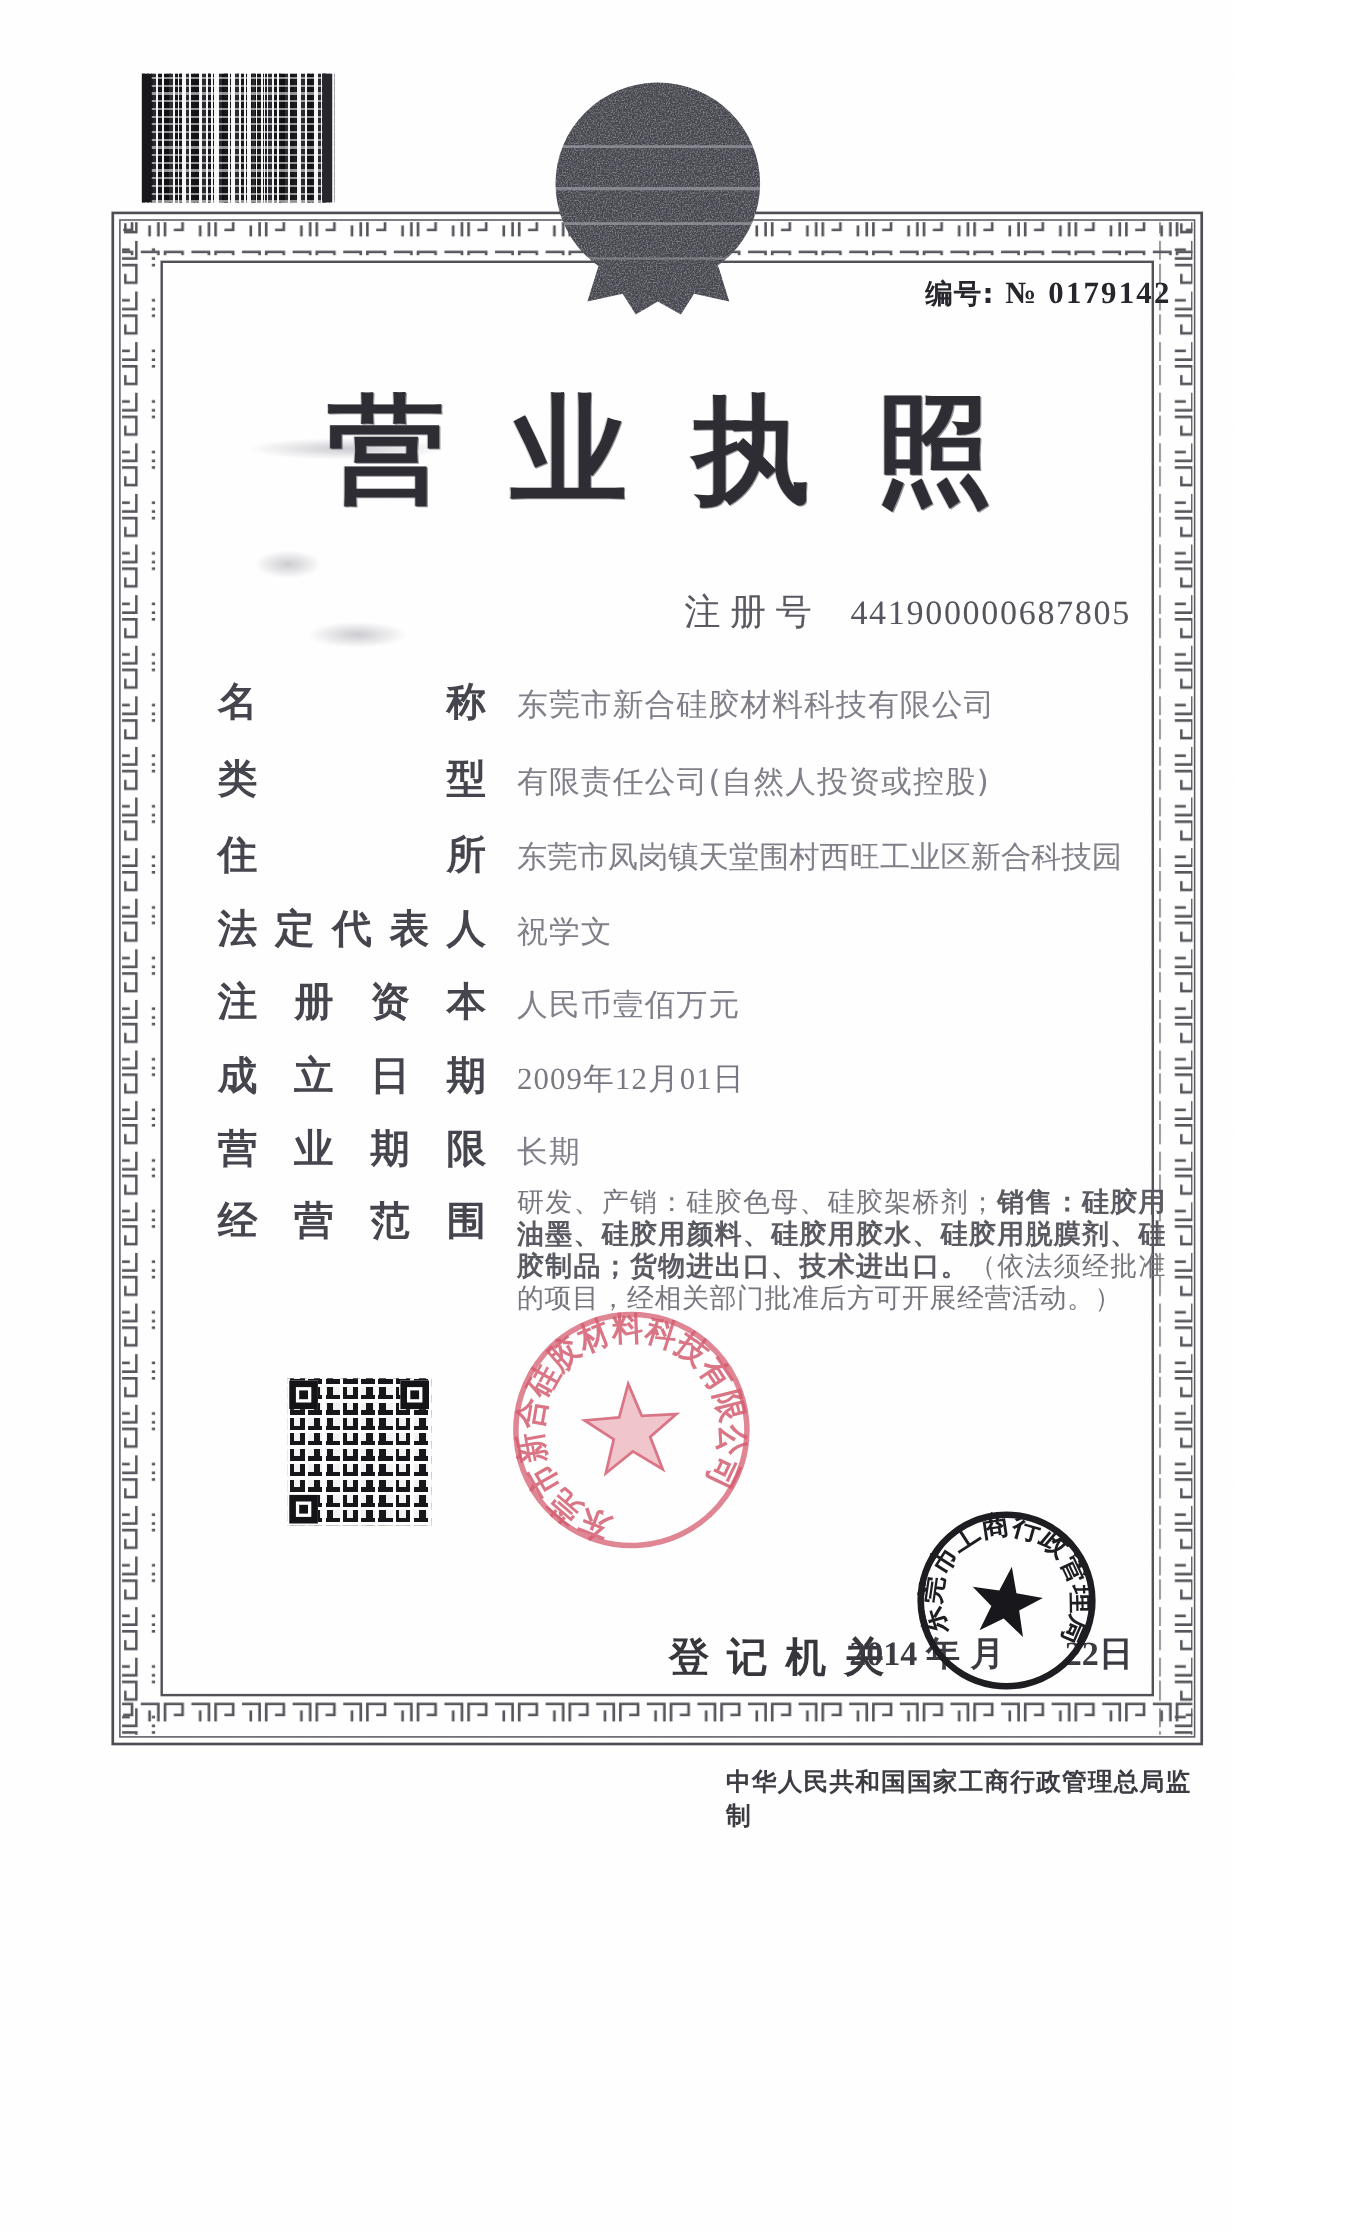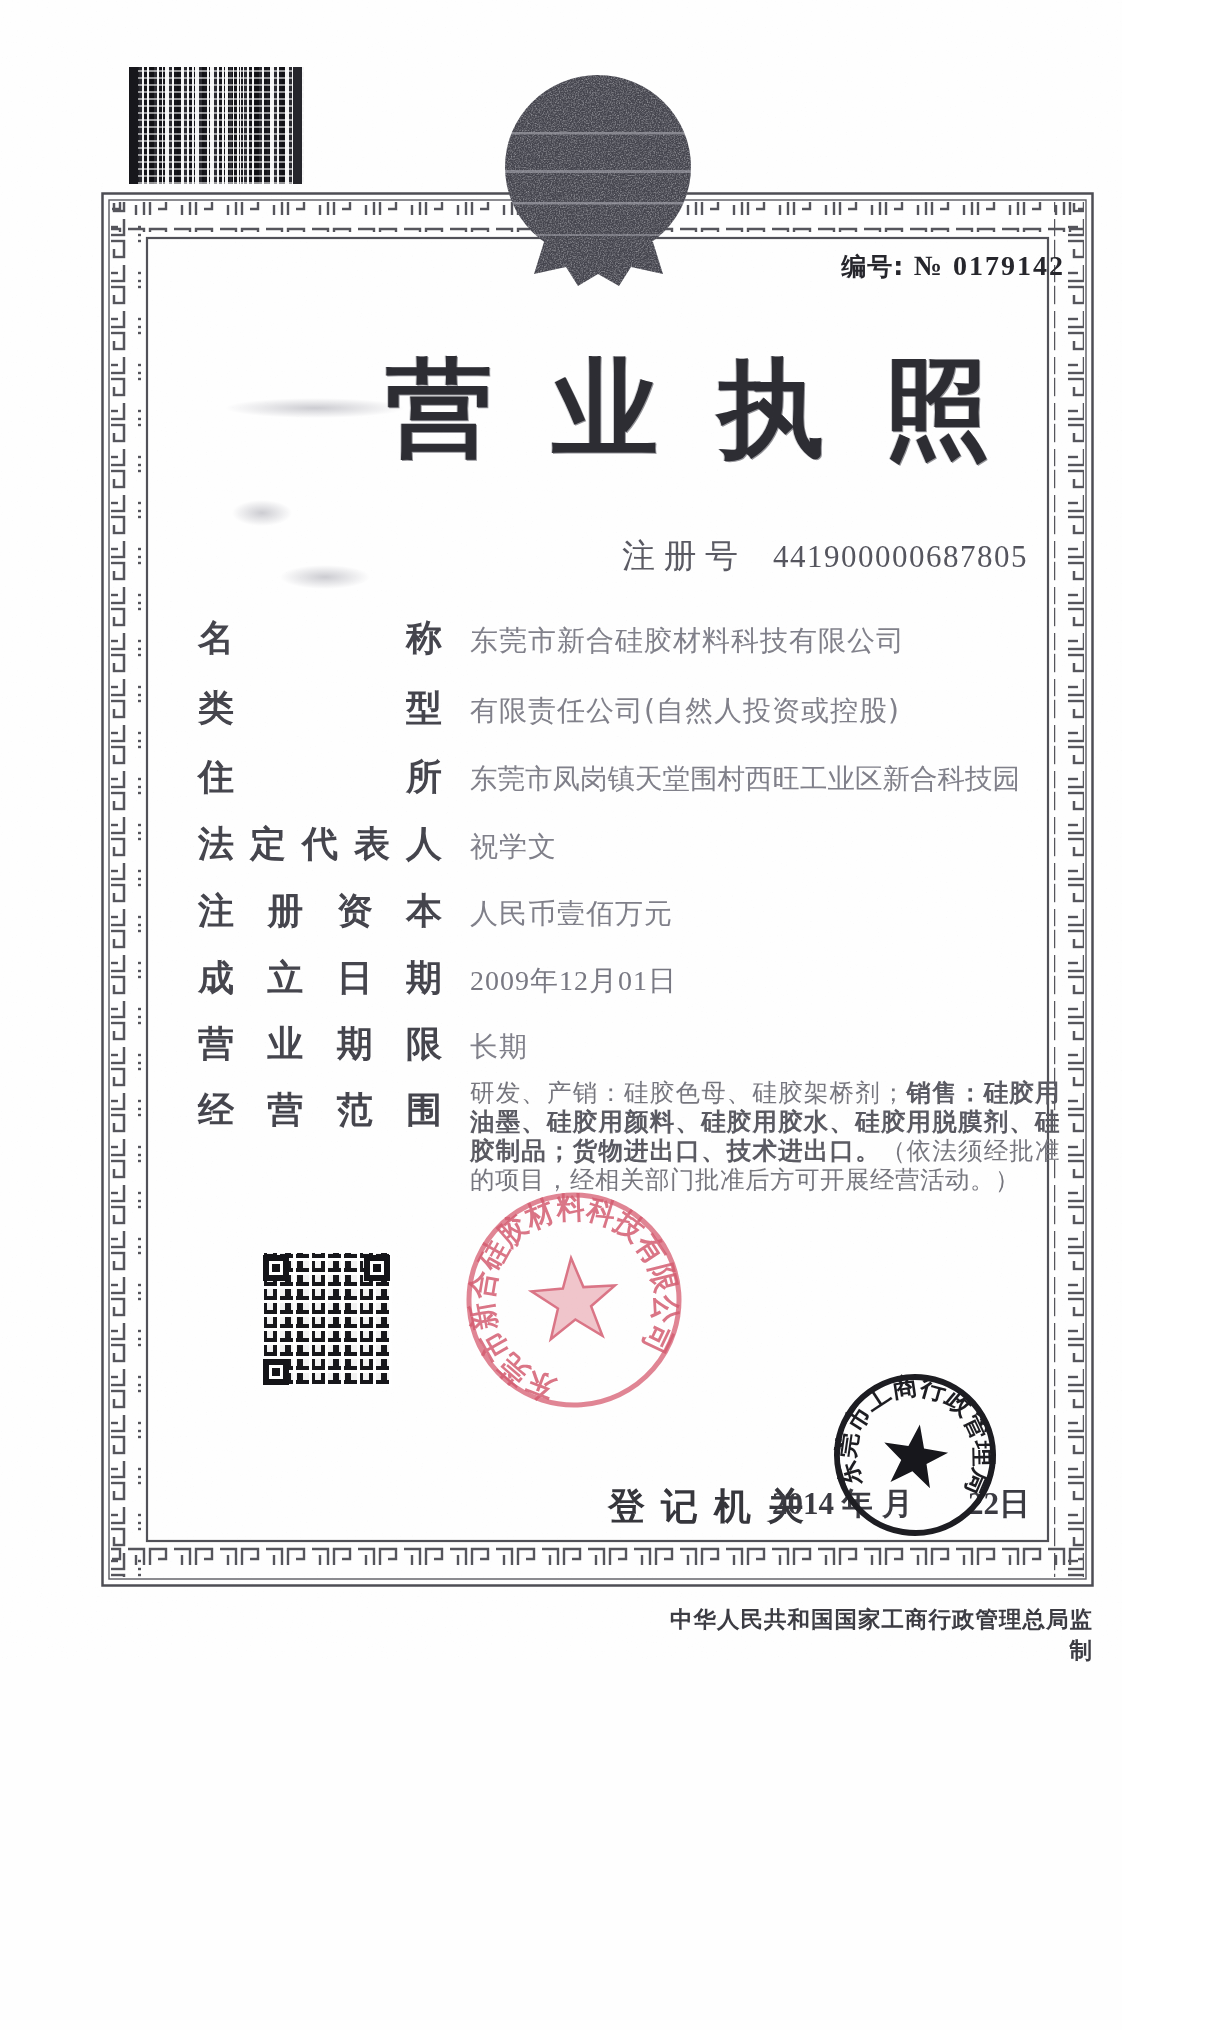--- a/index.html
+++ b/index.html
@@ -23,21 +23,21 @@
 
   
   .emblem{position:absolute;left:498px;top:74px;z-index:4;}
 
   
   .serial{position:absolute;left:820px;top:250px;width:245px;z-index:5;text-align:right;
           color:#26262c;font-size:25px;font-weight:bold;letter-spacing:1px;}
   .serial .num{font-family:"Liberation Serif",serif;font-size:28px;letter-spacing:2px;}
 
   
-  .title{position:absolute;left:150px;top:338px;width:900px;z-index:5;text-align:right;
+  .title{position:absolute;left:150px;top:338px;width:900px;z-index:5;text-align:center;
          font-size:106px;font-weight:900;letter-spacing:60px;padding-left:60px;box-sizing:border-box;
          color:#2d2d33;text-shadow:1px 1px 0 rgba(60,60,70,.55), -1px 0 0 rgba(120,120,130,.35);}
 
   
   .regline{position:absolute;left:622px;top:534px;z-index:5;color:#5a5a63;}
   .regline .lbl{display:inline-flex;justify-content:space-between;width:116px;font-size:33px;vertical-align:middle;}
   .regline .num{font-family:"Liberation Serif",serif;font-size:31px;letter-spacing:1.5px;margin-left:30px;color:#55555e;vertical-align:middle;}
 
   
   .row{position:absolute;left:198px;width:862px;z-index:5;}
@@ -69,21 +69,21 @@
   
   .registrar{position:absolute;left:608px;top:1482px;z-index:5;font-size:37px;font-weight:bold;
              letter-spacing:16px;color:#36363c;}
   .date-part{position:absolute;z-index:5;color:#3b3b42;font-size:31px;font-weight:bold;margin-left:20px;}
   .date-year{left:752px;top:1483px;font-family:"Liberation Serif",serif;}
   .date-month{left:862px;top:1483px;}
   .date-day{left:948px;top:1483px;font-family:"Liberation Serif",serif;}
 
   
   .footer-left{position:absolute;left:100px;top:1607px;z-index:5;font-size:20.5px;color:#4a4a52;letter-spacing:.5px;}
-  .footer-right{position:absolute;left:660px;top:1604px;width:433px;z-index:5;text-align:right;
+  .footer-right{position:absolute;left:660px;top:1604px;width:433px;z-index:5;
                 font-size:22.5px;font-weight:600;color:#3c3c43;letter-spacing:1px;}
 
   
   .smudge{position:absolute;z-index:2;background:radial-gradient(closest-side,rgba(110,110,125,.35),rgba(110,110,125,0));}
   .noise{position:absolute;left:0;top:0;z-index:10;pointer-events:none;opacity:.16;}
 </style>
 </head>
 <body>
 
 <div class="page">

